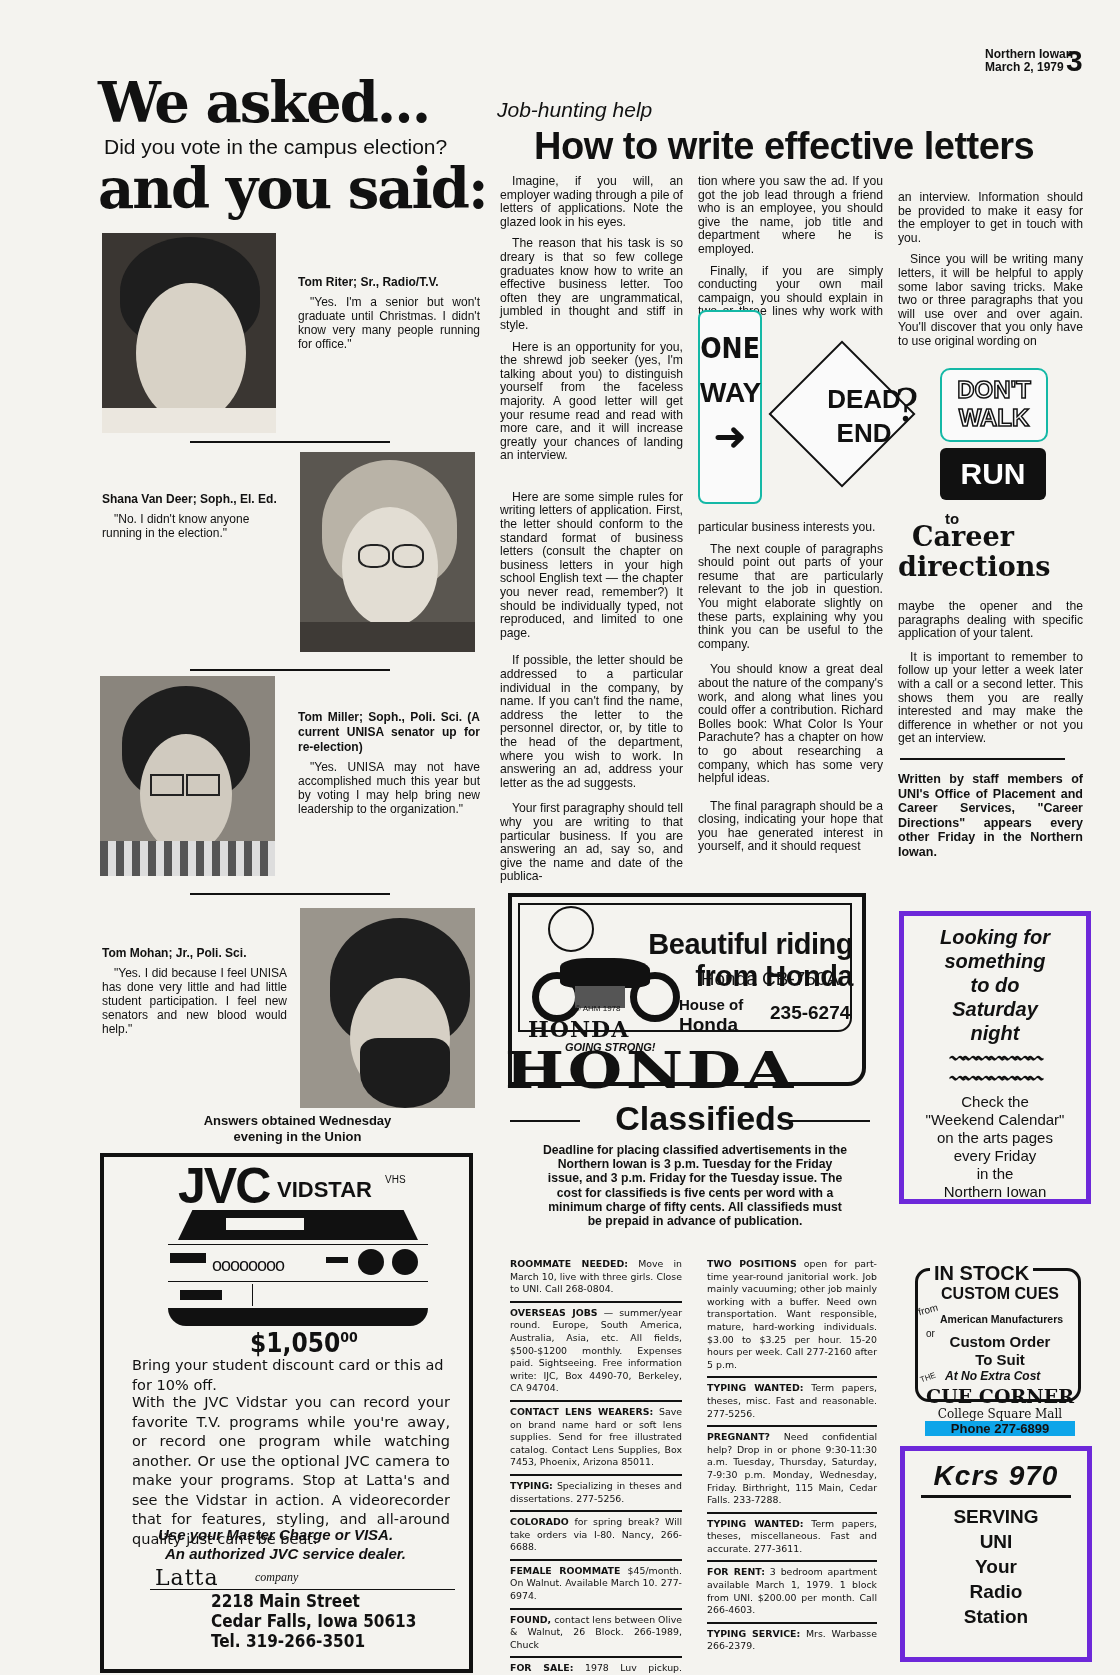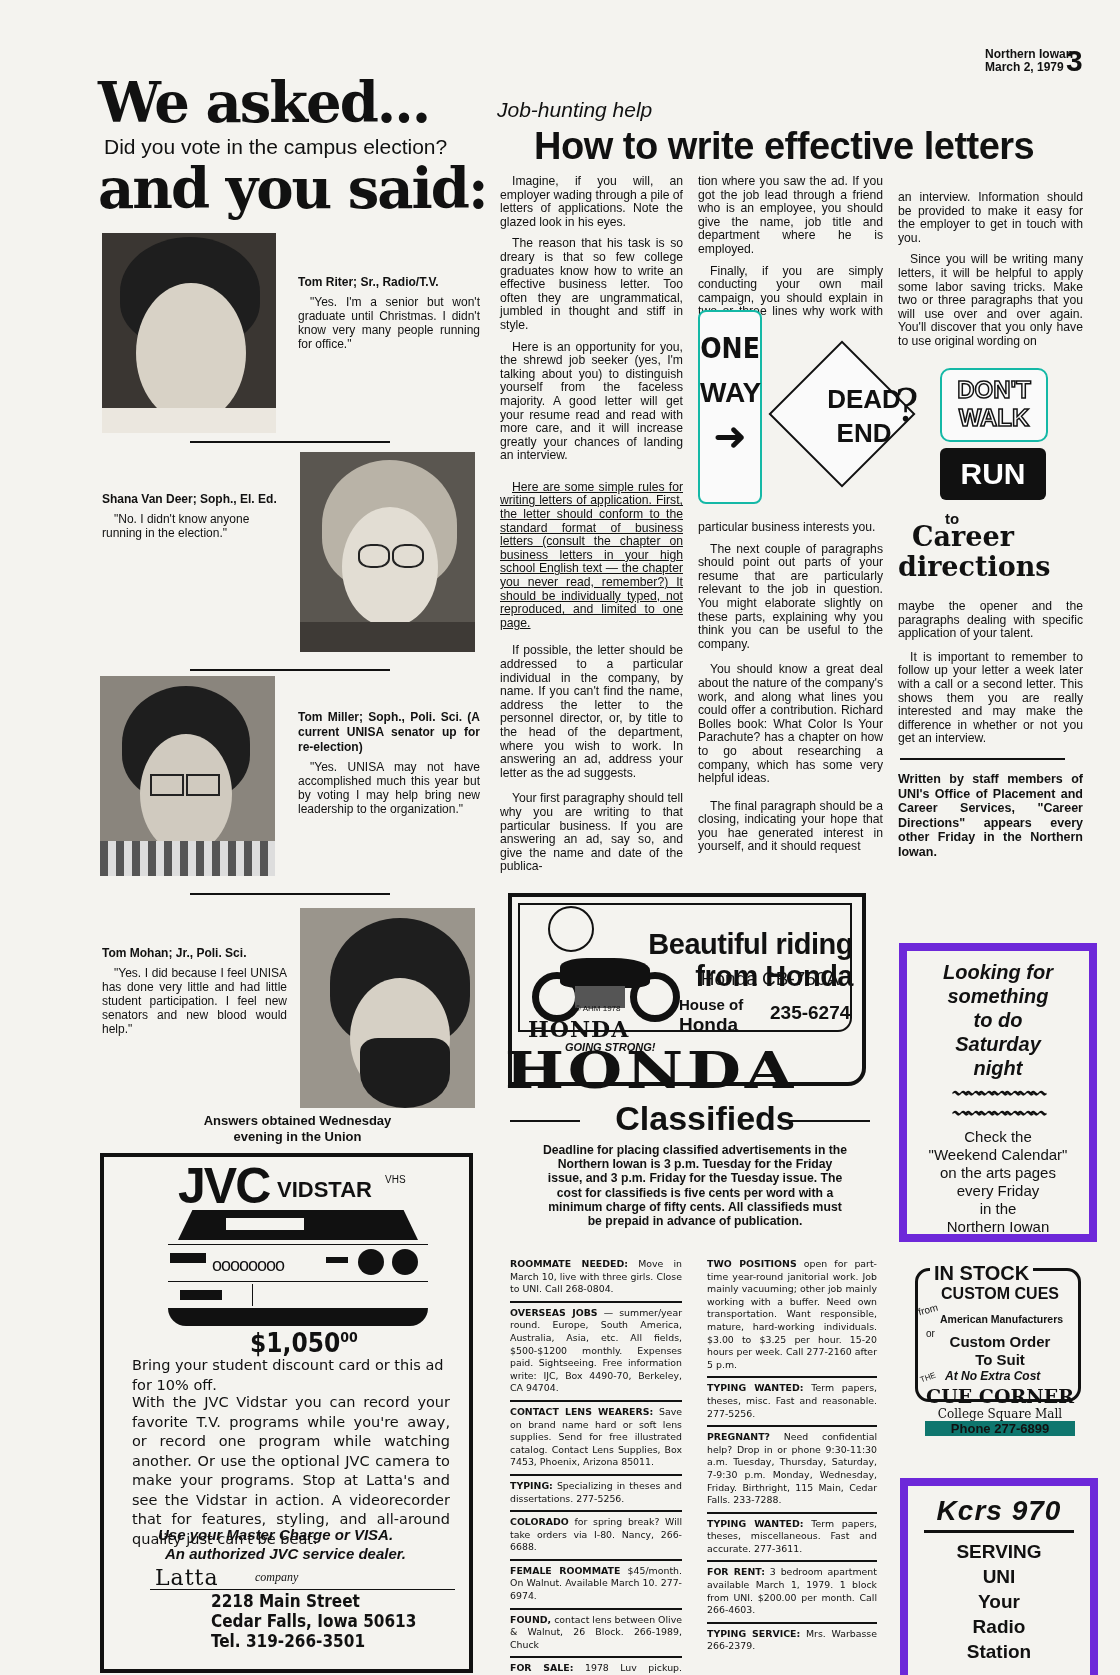--- a/index.html
+++ b/index.html
@@ -33,21 +33,21 @@
 
   .honda-box { left:508px; top:893px; width:350px; height:185px; border:4px solid #111; border-radius:0 0 18px 0; }
   .honda-inner { left:518px; top:903px; width:330px; height:125px; border:2px solid #111; border-radius:0 0 14px 0; background:#f4f3ef; }
   .classified-head { left:540px; top:1100px; width:330px; text-align:center; font-size:34px; font-weight:bold; line-height:36px; }
   .deadline { left:540px; top:1143px; width:310px; font-size:12.2px; font-weight:bold; line-height:14.2px; text-align:center; }
 
   .ad { font-family:"DejaVu Sans", sans-serif; font-size:9.4px; line-height:12.6px; text-align:justify; padding:4px 0 5px 0; border-bottom:2px solid #111; }
   .ad b { font-weight:bold; }
   .ad.last { border-bottom:none; }
 
-  .box { border:8px solid #6d28d9;margin-top:32px; }
+  .box { border:5px solid #6d28d9; }
   .jvc-box { left:100px; top:1153px; width:365px; height:512px; border:4px solid #111; }
   .jvc-body { font-family:"DejaVu Sans", sans-serif; font-size:14.5px; line-height:19.5px; color:#111; }
 </style>
 </head>
 <body>
 
 <div class="abs masthead">
   <div>Northern Iowan</div>
   <div>March 2, 1979</div>
 </div>
@@ -105,21 +105,21 @@
 </div>
 <div class="abs" style="left:185px;top:1113px;width:225px;text-align:center;font-size:13px;font-weight:bold;line-height:16px;">Answers obtained Wednesday evening in the Union</div>
 
 <div class="abs kicker">Job-hunting help</div>
 <div class="abs headline">How to write effective letters</div>
 
 <div class="abs col" style="left:500px;top:175px;width:183px;">
   <p>Imagine, if you will, an employer wading through a pile of letters of applications. Note the glazed look in his eyes.</p>
   <p>The reason that his task is so dreary is that so few college graduates know how to write an effective business letter. Too often they are ungrammatical, jumbled in thought and stiff in style.</p>
   <p style="">Here is an opportunity for you, the shrewd job seeker (yes, I'm talking about you) to distinguish yourself from the faceless majority. A good letter will get your resume read and read with more care, and it will increase greatly your chances of landing an interview.</p>
-  <p style="margin-top:18px;text-decoration:underline;">Here are some simple rules for writing letters of application. First, the letter should conform to the standard format of business letters (consult the chapter on business letters in your high school English text — the chapter you never read, remember?) It should be individually typed, not reproduced, and limited to one page.</p>
+  <p style="margin-top:28px;">Here are some simple rules for writing letters of application. First, the letter should conform to the standard format of business letters (consult the chapter on business letters in your high school English text — the chapter you never read, remember?) It should be individually typed, not reproduced, and limited to one page.</p>
   <p style="margin-top:14px;">If possible, the letter should be addressed to a particular individual in the company, by name. If you can't find the name, address the letter to the personnel director, or, by title to the head of the department, where you wish to work. In answering an ad, address your letter as the ad suggests.</p>
   <p style="margin-top:12px;">Your first paragraphy should tell why you are writing to that particular business. If you are answering an ad, say so, and give the name and date of the publica-</p>
 </div>
 
 <div class="abs col" style="left:698px;top:175px;width:185px;">
   <p class="noindent">tion where you saw the ad. If you got the job lead through a friend who is an employee, you should give the name, job title and department where he is employed.</p>
   <p>Finally, if you are simply conducting your own mail campaign, you should explain in two or three lines why work with that</p>
 </div>
 
 <div class="abs col" style="left:898px;top:175px;width:185px;margin-top:16px;">
@@ -273,21 +273,21 @@
 <div class="abs" style="left:940px;top:1313px;font-size:10.5px;font-weight:bold;text-align:right;">American Manufacturers</div>
 <div class="abs" style="left:926px;top:1328px;font-size:10px;">or</div>
 <div class="abs" style="left:925px;top:1333px;width:150px;text-align:center;font-size:15px;font-weight:bold;line-height:18px;">
   <div>Custom Order</div>
   <div>To Suit</div>
 </div>
 <div class="abs" style="left:920px;top:1373px;font-size:8px;transform:rotate(-20deg);">THE</div>
 <div class="abs" style="left:945px;top:1369px;font-size:12px;font-weight:bold;font-style:italic;">At No Extra Cost</div>
 <div class="abs" style="left:925px;top:1385px;width:150px;text-align:center;font-family:'DejaVu Serif',serif;font-size:19px;font-weight:bold;line-height:22px;">CUE CORNER</div>
 <div class="abs" style="left:925px;top:1407px;width:150px;text-align:center;font-family:'DejaVu Serif',serif;font-size:12px;line-height:14px;background:#f4f3ef;">College Square Mall</div>
-<div class="abs" style="left:925px;top:1421px;width:150px;text-align:center;font-size:13px;font-weight:bold;line-height:15px;background:#0f766e;">Phone 277-6899</div>
+<div class="abs" style="left:925px;top:1421px;width:150px;text-align:center;font-size:13px;font-weight:bold;line-height:15px;background:#0ea5e9;">Phone 277-6899</div>
 
 <div class="abs box" style="left:900px;top:1446px;width:182px;height:206px;text-align:center;">
   <div style="font-size:28px;font-weight:bold;font-style:italic;line-height:34px;margin-top:8px;letter-spacing:1px;">Kcrs 970</div>
   <div style="margin:2px auto 0 auto;width:150px;height:3px;background:#111;"></div>
   <div style="font-size:19px;font-weight:900;line-height:25px;margin-top:6px;">
     <div>SERVING</div>
     <div>UNI</div>
     <div>Your</div>
     <div>Radio</div>
     <div>Station</div>

